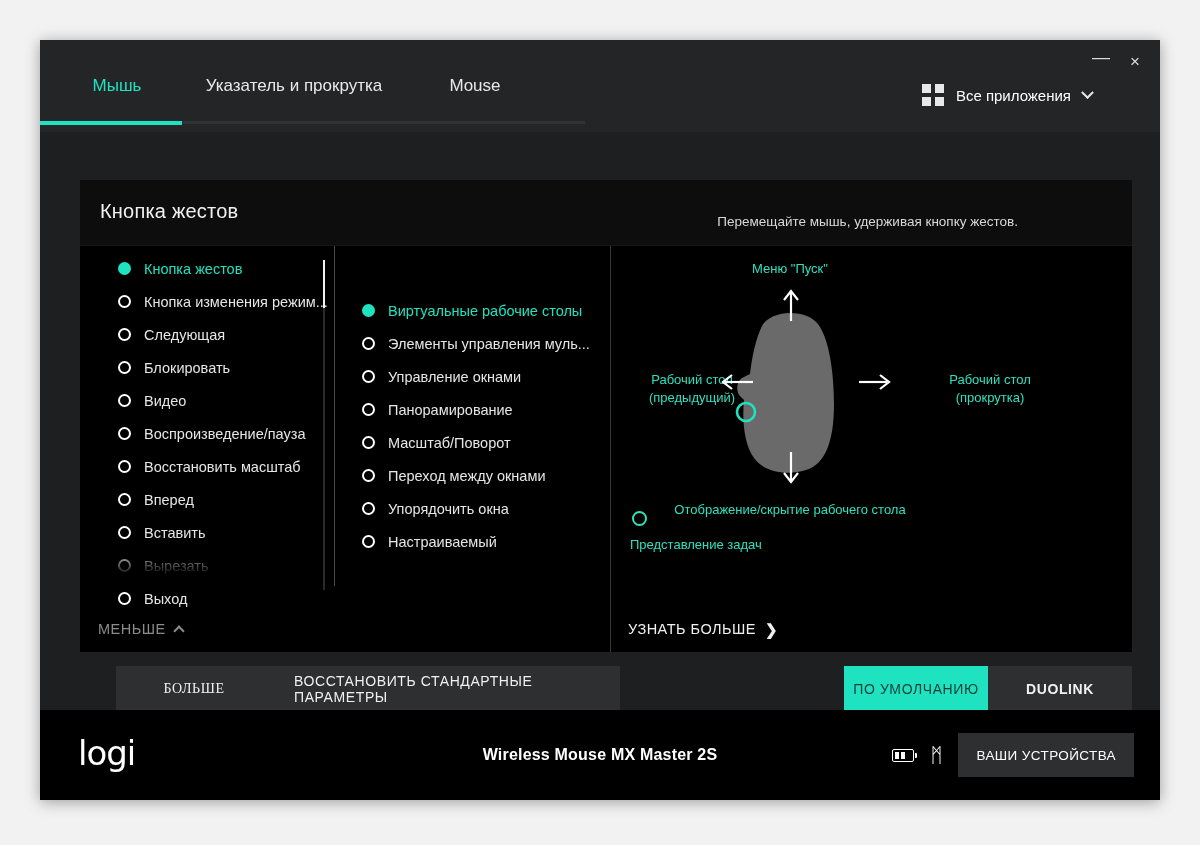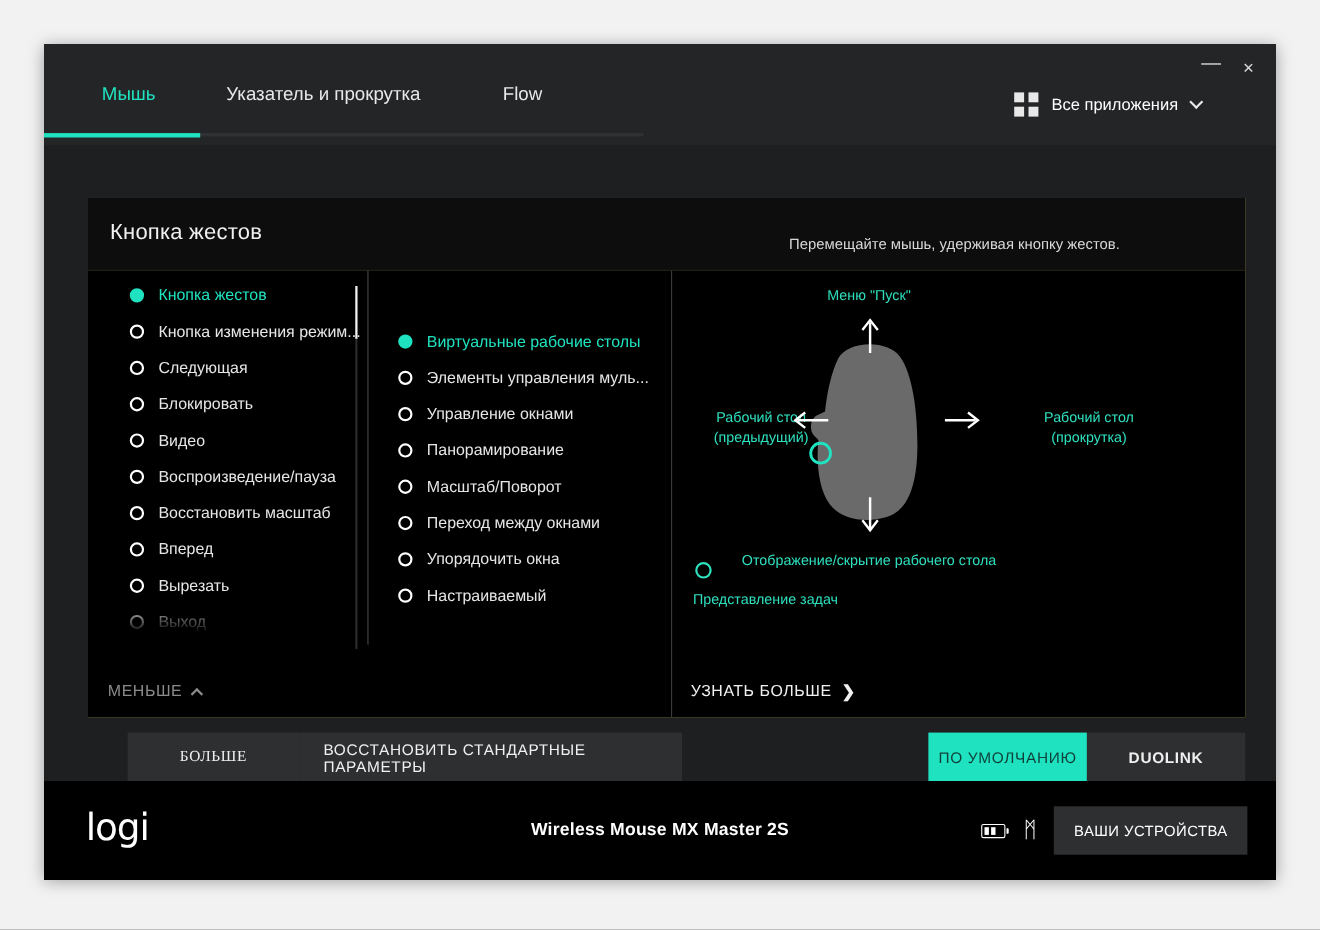--- a/index.html
+++ b/index.html
@@ -369,21 +369,21 @@
   <div class="titlebar">
 
     <div class="winctl">
       <div class="winctl-btn min">—</div>
       <div class="winctl-btn close">×</div>
     </div>
 
     <div class="tabs">
       <div class="tab t0 active">Мышь</div>
       <div class="tab t1">Указатель и прокрутка</div>
-      <div class="tab t2">Flow</div>
+      <div class="tab t2">Mouse</div>
     </div>
     <div class="tabrail"></div>
     <div class="tabrail-active"></div>
 
     <div class="apps-sel">
       <span class="grid-icon">
           <i></i>
           <i></i>
           <i></i>
           <i></i>
@@ -428,20 +428,24 @@
             <span class="radio"></span>
             <span class="lbl">Воспроизведение/пауза</span>
           </div>
           <div class="opt">
             <span class="radio"></span>
             <span class="lbl">Восстановить масштаб</span>
           </div>
           <div class="opt">
             <span class="radio"></span>
             <span class="lbl">Вперед</span>
+          </div>
+          <div class="opt">
+            <span class="radio"></span>
+            <span class="lbl">Вставить</span>
           </div>
           <div class="opt">
             <span class="radio"></span>
             <span class="lbl">Вырезать</span>
           </div>
           <div class="opt">
             <span class="radio"></span>
             <span class="lbl">Выход</span>
           </div>
         </div>

